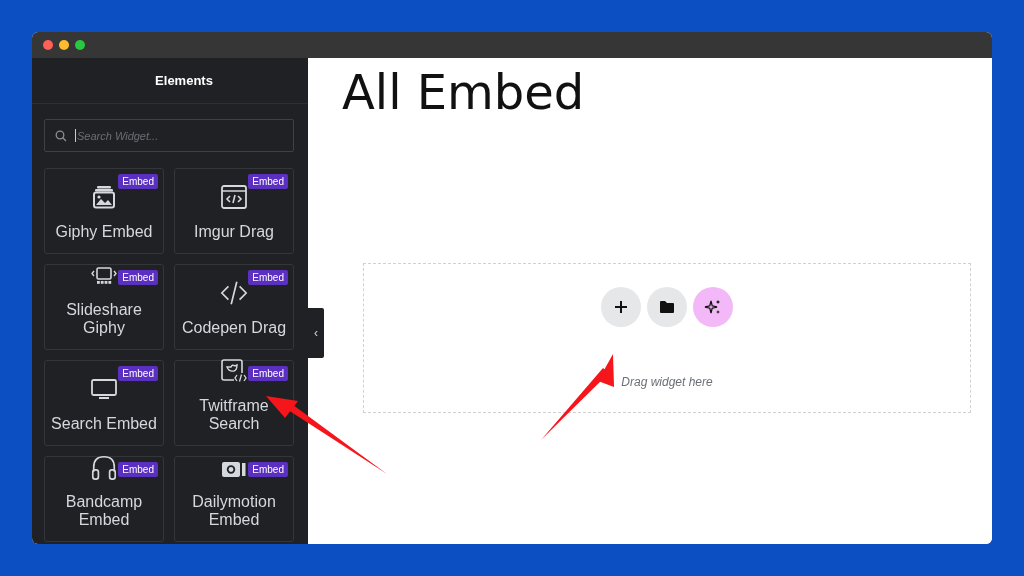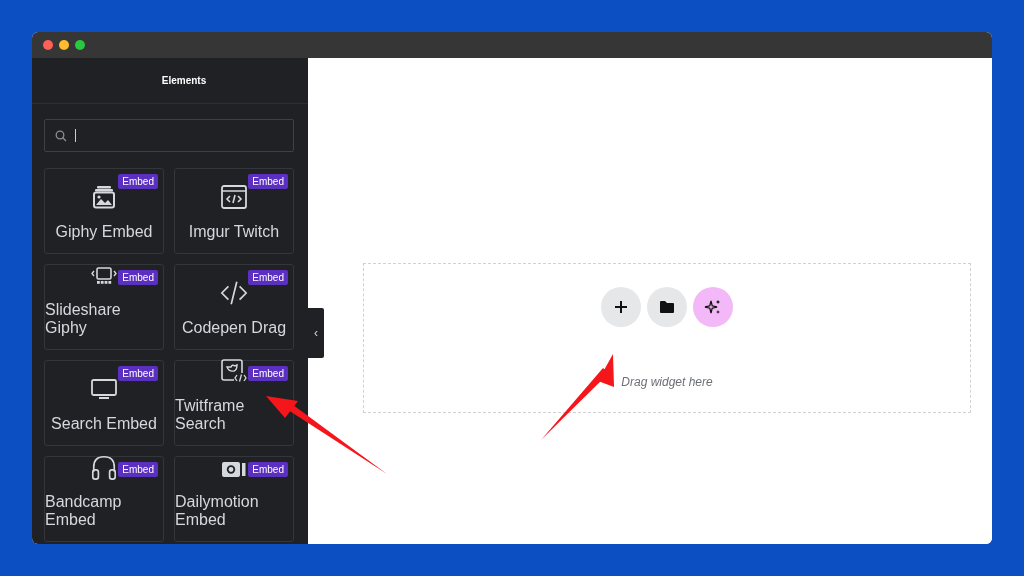--- a/index.html
+++ b/index.html
@@ -7,29 +7,29 @@
     body { background: #0b4fc2; font-family: "Liberation Sans", sans-serif; position: relative; }
 
     .window { position: absolute; left: 32px; top: 32px; width: 960px; height: 512px; border-radius: 6px; overflow: hidden; background: #fff; }
     .titlebar { position: absolute; left: 0; top: 0; width: 960px; height: 26px; background: #363636; }
     .dot { position: absolute; top: 8px; width: 10px; height: 10px; border-radius: 50%; }
     .dot.red { left: 11px; background: #fe5f57; }
     .dot.yellow { left: 27px; background: #febc2e; }
     .dot.green { left: 43px; background: #28c840; }
 
     .sidebar { position: absolute; left: 0; top: 26px; width: 276px; height: 486px; background: #1f2124; }
-    .sidebar-header { height: 46px; border-bottom: 1px solid #2d2f33; display: flex; align-items: center; justify-content: center; color: #fff; font-weight: bold; font-size: 10px; padding-left: 28px; }
+    .sidebar-header { height: 46px; border-bottom: 1px solid #2d2f33; display: flex; align-items: center; justify-content: center; color: #fff; font-weight: bold; font-size: 13px; padding-left: 28px; }
     .search { position: absolute; left: 12px; top: 61px; width: 250px; height: 33px; border: 1px solid #3f4146; border-radius: 2px; background: #1f2124; display: flex; align-items: center; padding-left: 10px; }
     .search svg { width: 12px; height: 12px; }
     .search .caret { width: 1px; height: 13px; background: #ccc; margin-left: 8px; }
     .search input { background: transparent; border: none; outline: none; color: #ccc; font-style: italic; font-size: 11px; font-family: "Liberation Sans", sans-serif; margin-left: 1px; width: 200px; }
     .search input::placeholder { color: #6c6e73; }
 
     .grid { position: absolute; left: 12px; top: 110px; width: 250px; display: grid; grid-template-columns: 120px 120px; column-gap: 10px; row-gap: 10px; }
-    .card { position: relative; height: 86px; border: 1px solid #34363a; border-radius: 3px; background: #1f2124; display: flex; flex-direction: column; align-items: center; justify-content: flex-end; padding-bottom: 12px; cursor: pointer; }
+    .card { position: relative; height: 86px; border: 1px solid #34363a; border-radius: 3px; background: #1f2124; display: flex; flex-direction: column; align-items: center; justify-content: flex-end; padding-bottom: 12px; cursor: pointer; text-align: center; }
     .card .badge { position: absolute; top: 5px; right: 5px; background: #5b2fbf; color: #fff; font-size: 10px; padding: 2px 4px; border-radius: 2px; line-height: 11px; }
     .card .icon { width: 28px; height: 28px; margin-bottom: 12px; display: flex; align-items: center; justify-content: center; }
     .card .label { color: #d5d8dc; font-size: 16px; }
 
     .collapse-tab { position: absolute; left: 276px; top: 276px; width: 16px; height: 50px; background: #1f2124; display: flex; align-items: center; justify-content: center; color: #d5d8dc; font-size: 12px; border-radius: 0 2px 2px 0; }
 
     .canvas { position: absolute; left: 276px; top: 26px; width: 684px; height: 486px; background: #fff; }
     .page-title { position: absolute; left: 34px; top: 6px; font-size: 48px; color: #111; font-family: "DejaVu Sans", sans-serif; font-weight: normal; letter-spacing: 0px; }
     .dropzone { position: absolute; left: 55px; top: 205px; width: 608px; height: 150px; border: 1px dashed #cfd1d4; display: flex; flex-direction: column; align-items: center; justify-content: center; gap: 38px; }
     .actions { display: flex; gap: 6px; }
@@ -50,20 +50,21 @@
   </div>
 
   <div class="sidebar">
     <div class="sidebar-header">Elements</div>
     <div class="search">
       <svg viewBox="0 0 12 12">
           <circle cx="5" cy="5" r="3.8" fill="none" stroke="#8a8d92" stroke-width="1.3"></circle>
           <line x1="7.8" y1="7.8" x2="11" y2="11" stroke="#8a8d92" stroke-width="1.3"></line>
         </svg>
       <span class="caret"></span>
+      <input type="text" placeholder="Search Widget..." style="">
     </div>
 
     <div class="grid">
 
       <div class="card">
         <span class="badge">Embed</span>
         <span class="icon">
           <svg width="26" height="26" viewBox="0 0 26 26">
               <rect x="6" y="2" width="14" height="2.5" rx="1" fill="#d5d8dc"></rect>
               <rect x="4" y="5" width="18" height="2.5" rx="1" fill="#d5d8dc"></rect>
@@ -77,21 +78,21 @@
 
       <div class="card">
         <span class="badge">Embed</span>
         <span class="icon">
           <svg width="28" height="28" viewBox="0 0 28 28">
               <rect x="2" y="3" width="24" height="22" rx="2" fill="none" stroke="#d5d8dc" stroke-width="1.8"></rect>
               <line x1="2" y1="8" x2="26" y2="8" stroke="#d5d8dc" stroke-width="1.5"></line>
               <path d="M10 13 L7 16 L10 19 M18 13 L21 16 L18 19 M15 12 L13 20" fill="none" stroke="#d5d8dc" stroke-width="1.6"></path>
             </svg>
         </span>
-        <span class="label">Imgur Twitch</span>
+        <span class="label">Imgur Drag</span>
       </div>
 
       <div class="card">
         <span class="badge">Embed</span>
         <span class="icon">
           <svg width="28" height="24" viewBox="0 0 28 24">
               <rect x="7" y="3" width="14" height="11" rx="1.5" fill="none" stroke="#d5d8dc" stroke-width="1.6"></rect>
               <path d="M4 6 L2 8.5 L4 11 M24 6 L26 8.5 L24 11" fill="none" stroke="#d5d8dc" stroke-width="1.4"></path>
               <rect x="7" y="16" width="2.8" height="2.8" fill="#d5d8dc"></rect>
               <rect x="10.8" y="16" width="2.8" height="2.8" fill="#d5d8dc"></rect>
@@ -157,20 +158,21 @@
               <circle cx="11" cy="11.5" r="2.4" fill="#d5d8dc"></circle>
               <rect x="22" y="5" width="3.5" height="13" fill="#d5d8dc"></rect>
             </svg>
         </span>
         <span class="label">Dailymotion Embed</span>
       </div>
     </div>
   </div>
 
   <div class="canvas">
+    <h1 class="page-title">All Embed</h1>
     <div class="dropzone">
       <div class="actions">
         <div class="circle">
           <svg width="14" height="14" viewBox="0 0 14 14">
               <path d="M7 1 V13 M1 7 H13" stroke="#111" stroke-width="2"></path>
             </svg>
         </div>
         <div class="circle">
           <svg width="16" height="14" viewBox="0 0 16 14">
               <path d="M1 2 Q1 1 2 1 H6 L8 3 H14 Q15 3 15 4 V12 Q15 13 14 13 H2 Q1 13 1 12 Z" fill="#111"></path>

